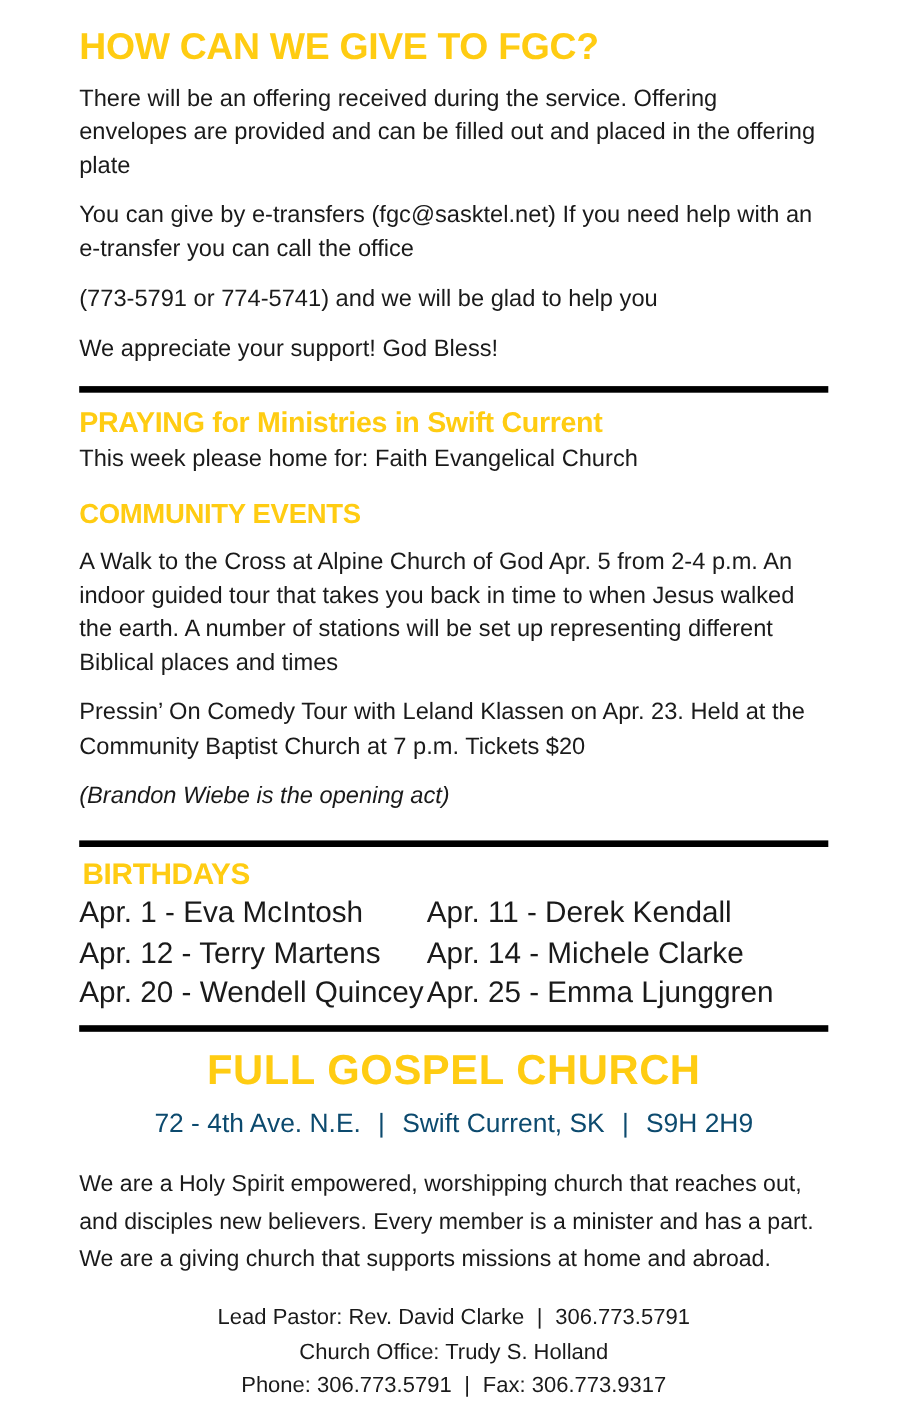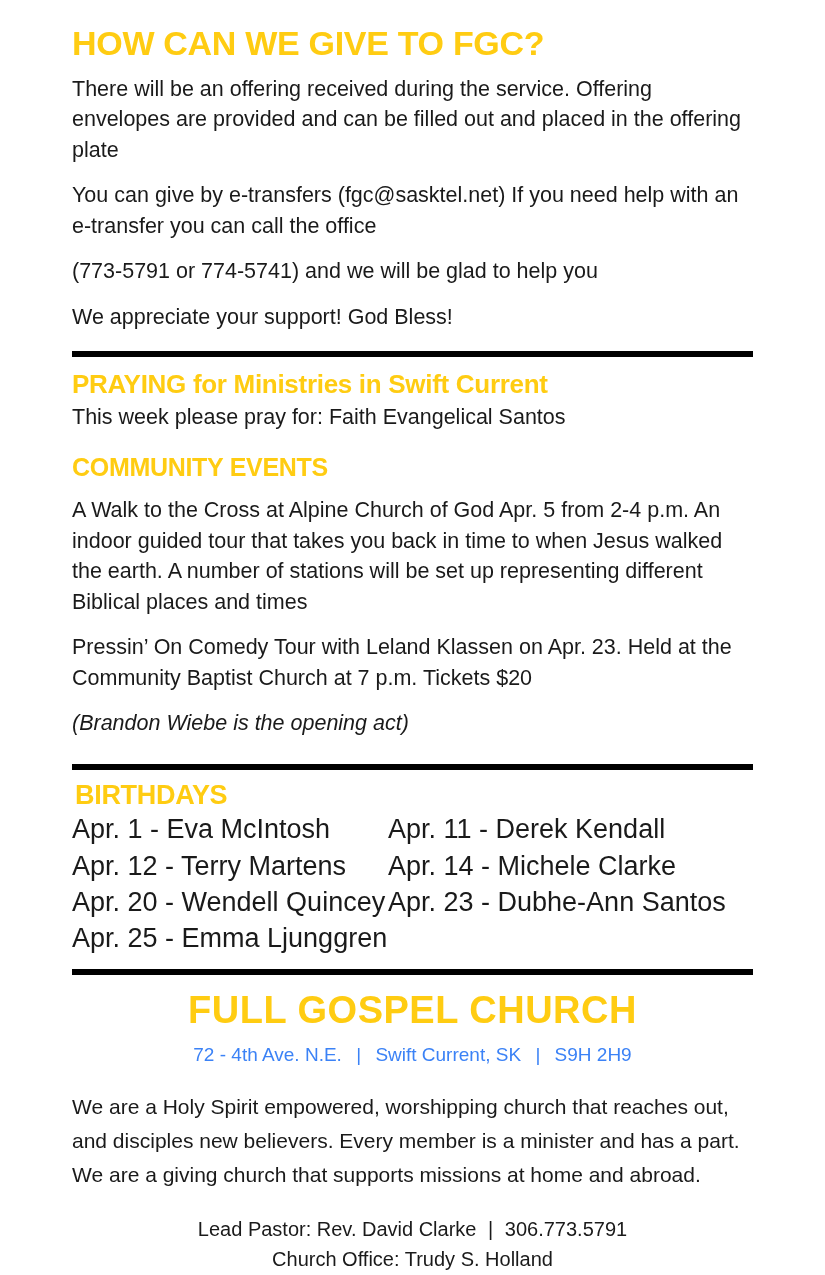--- a/index.html
+++ b/index.html
@@ -81,23 +81,23 @@
     line-height: 1.345;
     color: #1a1a1a;
     white-space: nowrap;
   }
 
   .rule-3 { margin-top: 12px; }
 
   
   .sec-church { padding-top: 16px; text-align: center; }
   .church-address {
-    font-size: 19px;
+    font-size: 24px;
     margin-top: 14px;
-    color: #3b82f6;
+    color: #0c4a6e;
   }
   .church-address .sep { display: inline-block; padding: 0 9px; }
 
   .mission {
     margin-top: 24px;
     font-size: 21px;
     line-height: 1.62;
     color: #1a1a1a;
     text-align: left;
   }
@@ -123,41 +123,40 @@
     <p class="para">There will be an offering received during the service. Offering envelopes are provided and can be filled out and placed in the offering plate</p>
     <p class="para">You can give by e-transfers (fgc@sasktel.net) If you need help with an e-transfer you can call the office</p>
     <p class="para para-tight">(773-5791 or 774-5741) and we will be glad to help you</p>
     <p class="para">We appreciate your support!  God Bless!</p>
   </section>
 
   <div class="rule rule-1"></div>
 
   <section class="sec-pray">
     <h2 class="hdg hdg-lg">PRAYING for Ministries in Swift Current</h2>
-    <p class="para">This week please pray for:  Faith Evangelical Santos</p>
+    <p class="para">This week please home for:  Faith Evangelical Church</p>
   </section>
 
   <section class="sec-community">
     <h2 class="hdg hdg-md">COMMUNITY EVENTS</h2>
     <p class="para">A Walk to the Cross at Alpine Church of God Apr. 5 from 2-4 p.m. An indoor guided tour that takes you back in time to when Jesus walked the earth. A number of stations will be set up representing different Biblical places and times</p>
     <p class="para">Pressin’ On Comedy Tour with Leland Klassen on Apr. 23. Held at the Community Baptist Church at 7 p.m. Tickets $20</p>
     <p class="para para-tight italic">(Brandon Wiebe is the opening act)</p>
   </section>
 
   <div class="rule rule-2"></div>
 
   <section class="sec-birthdays">
     <h2 class="hdg bday-hdg">BIRTHDAYS</h2>
     <div class="bday-grid">
       <div class="bday-item">Apr. 1 - Eva McIntosh</div>
       <div class="bday-item">Apr. 11 - Derek Kendall</div>
       <div class="bday-item">Apr. 12 - Terry Martens</div>
       <div class="bday-item">Apr. 14 - Michele Clarke</div>
       <div class="bday-item">Apr. 20 - Wendell Quincey</div>
-      <div class="bday-item">Apr. 23 - Dubhe-Ann Santos</div>
       <div class="bday-item">Apr. 25 - Emma Ljunggren</div>
     </div>
   </section>
 
   <div class="rule rule-3"></div>
 
   <section class="sec-church">
     <h1 class="hdg hdg-center">FULL GOSPEL CHURCH</h1>
 
     <div class="church-address">

